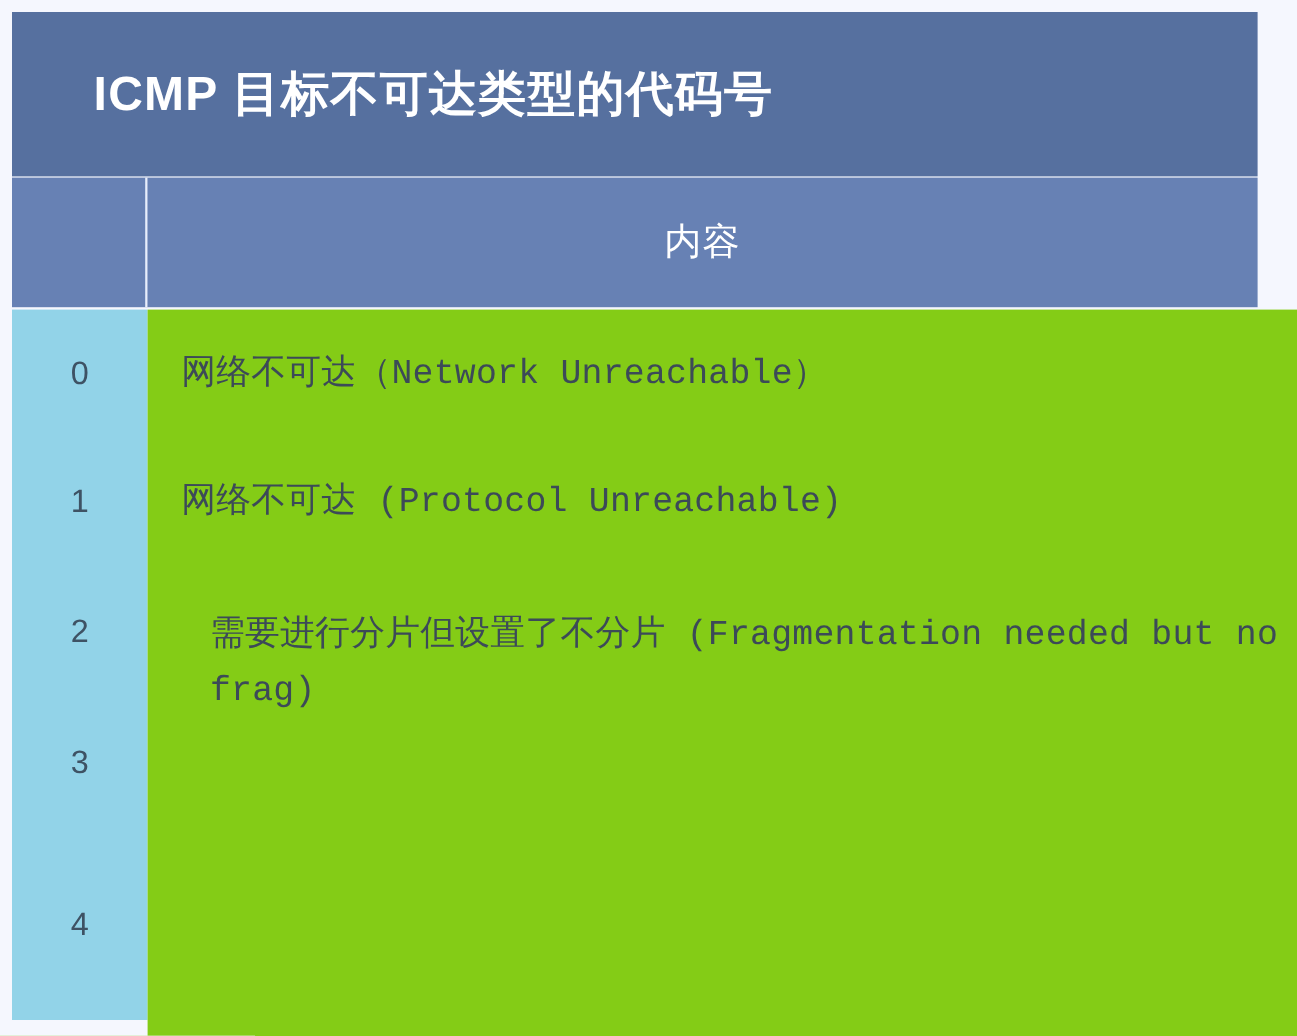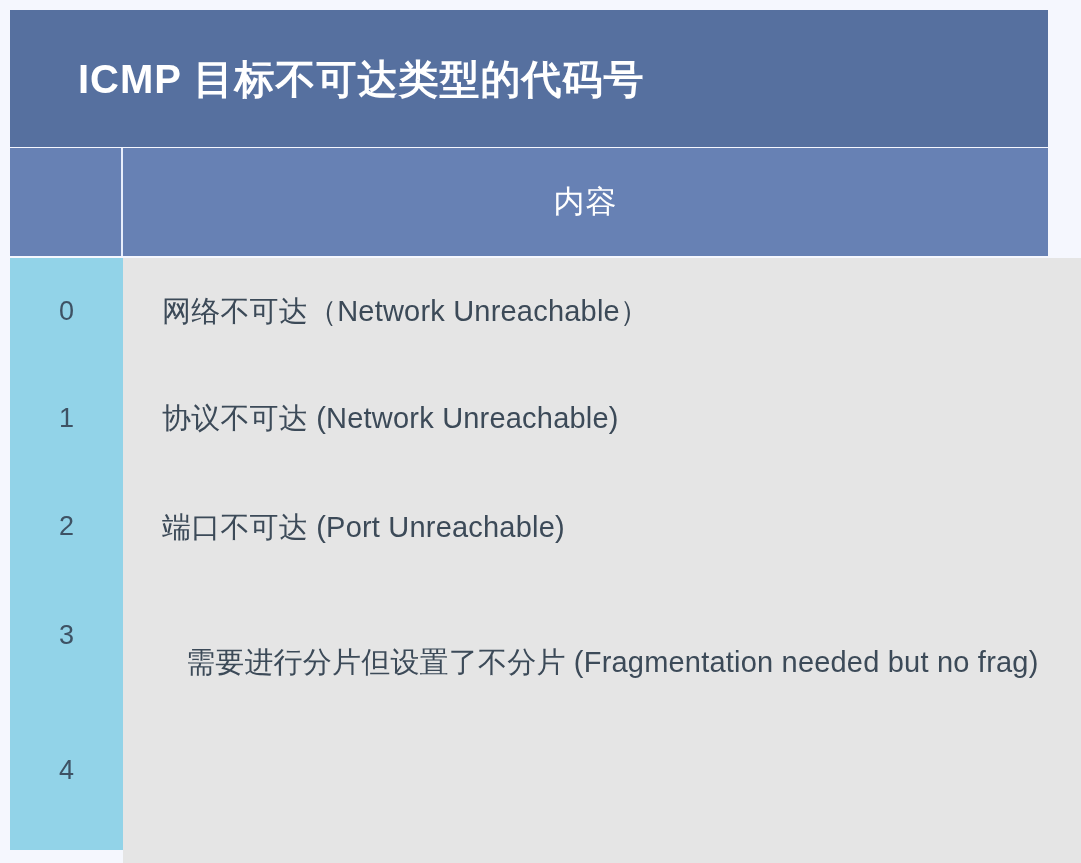--- a/index.html
+++ b/index.html
@@ -90,23 +90,24 @@
   .code-cell {
     display: flex;
     align-items: center;
     justify-content: center;
     color: #3e5264;
     font-size: 27px;
     font-weight: normal;
   }
   .content-column {
     flex: 1;
-    background: #e5e5e5;
-    padding-left: 39px;
+    background: #84cc16;
+    padding-left: 28px;
     box-sizing: border-box;
+    font-family: Liberation Mono, monospace;
   }
   .content-cell {
     display: flex;
     align-items: center;
     color: #3c4a58;
     font-size: 29px;
     line-height: 1.58;
     letter-spacing: 0.2px;
   }
 
@@ -144,24 +145,21 @@
       <div class="code-cell r2">2</div>
       <div class="code-cell r3">3</div>
       <div class="code-cell r4">4</div>
     </div>
 
     <div class="content-column">
       <div class="content-cell r0">
         <span class="cell-text">网络不可达（Network Unreachable）</span>
       </div>
       <div class="content-cell r2">
-        <span class="cell-text">协议不可达 (Network Unreachable)</span>
-      </div>
-      <div class="content-cell r3">
-        <span class="cell-text">端口不可达 (Port Unreachable)</span>
+        <span class="cell-text">网络不可达 (Protocol Unreachable)</span>
       </div>
       <div class="content-cell r4">
         <span class="cell-text">需要进行分片但设置了不分片 (Fragmentation needed but no frag)</span>
       </div>
     </div>
 
   </div>
 
 </div>
 

